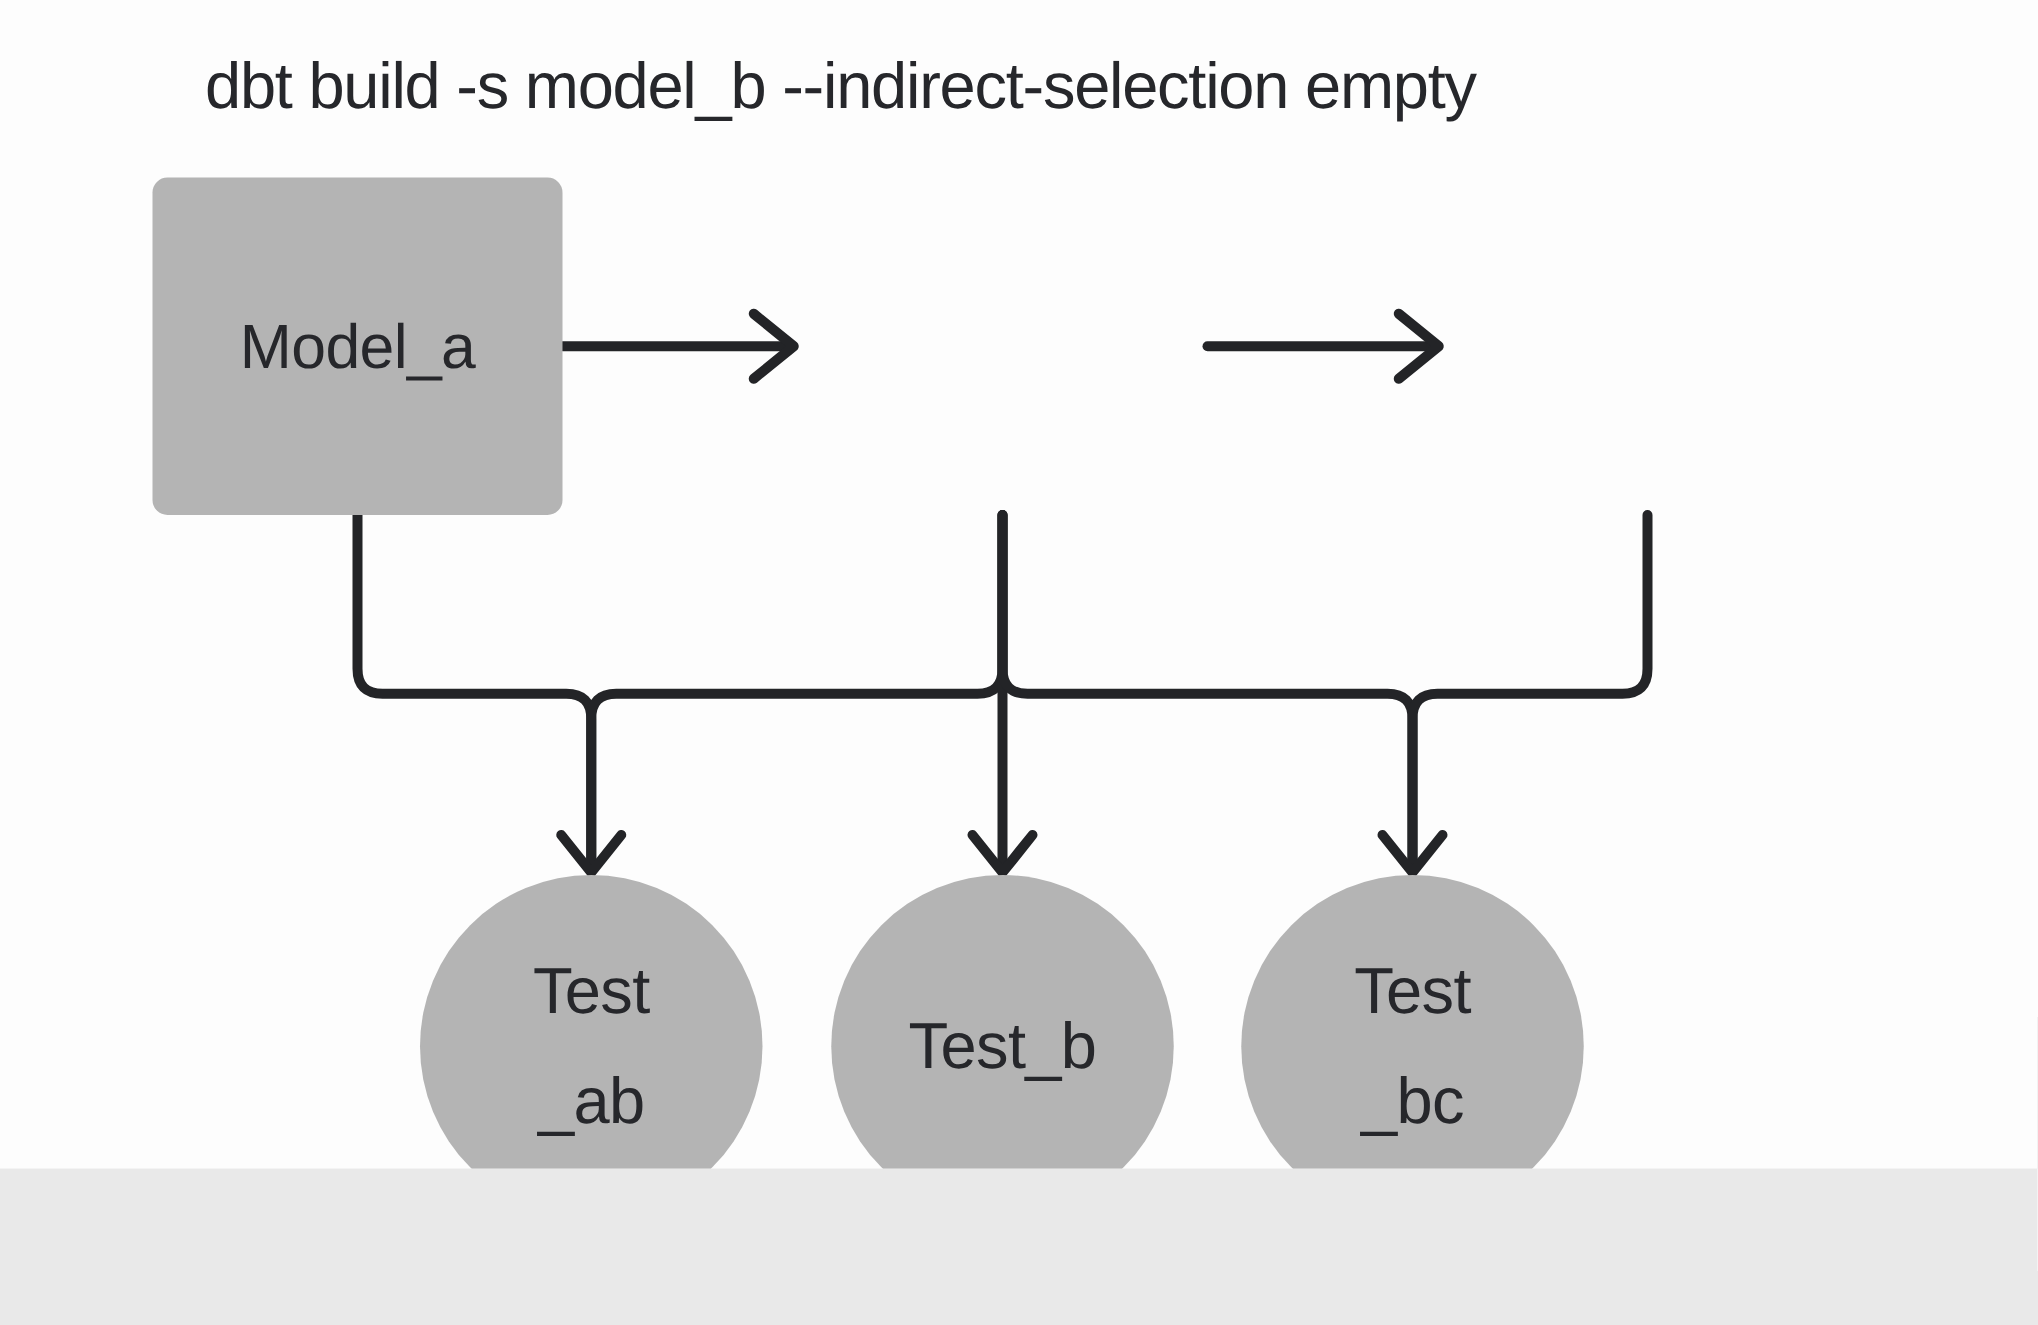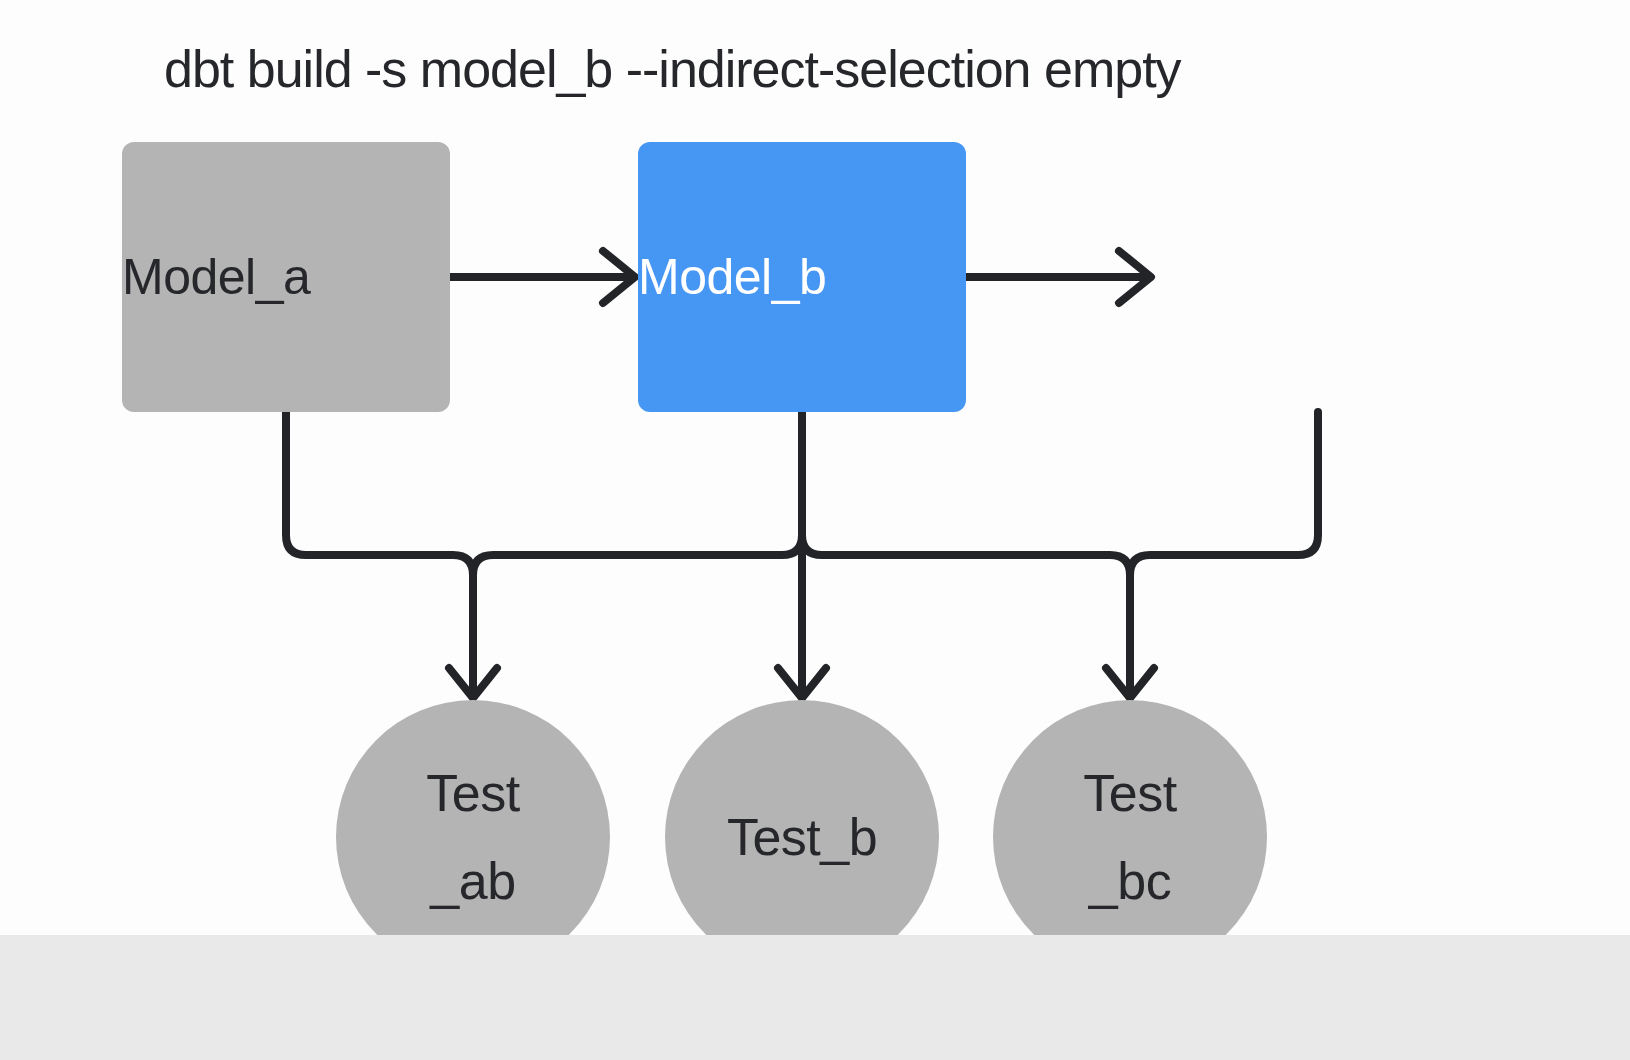--- a/index.html
+++ b/index.html
@@ -39,20 +39,21 @@
   }
   .node-box {
     position: absolute;
     top: 142px;
     width: 328px;
     height: 270px;
     border-radius: 12px;
     background: var(--c-node, #b4b4b4);
     display: flex;
     align-items: center;
+    justify-content: center;
     font-size: 50px;
     font-weight: 500;
     letter-spacing: -0.5px;
     color: var(--c-text_dark, #26272b);
   }
   .node-box.pos-a { left: 122px; }
   .node-box.pos-b { left: 638px; }
   .node-box.pos-c { left: 1154px; }
   .node-box.selected {
     background: var(--c-selected, #4696f4);
@@ -107,23 +108,20 @@
 
     <path class="edge" d="M449,668 L473,698 L497,668"></path>
     <path class="edge" d="M778,668 L802,698 L826,668"></path>
     <path class="edge" d="M1106,668 L1130,698 L1154,668"></path>
   </svg>
 
   <div class="node-box pos-a">
     <span>Model_a</span>
   </div>
 
-  <div class="node-box pos-b selected">
-    <span>Model_b</span>
-  </div>
 
 
   <div class="node-circle pos-ab">
     <span>Test
 _ab</span>
   </div>
 
   <div class="node-circle pos-b">
     <span>Test_b</span>
   </div>

